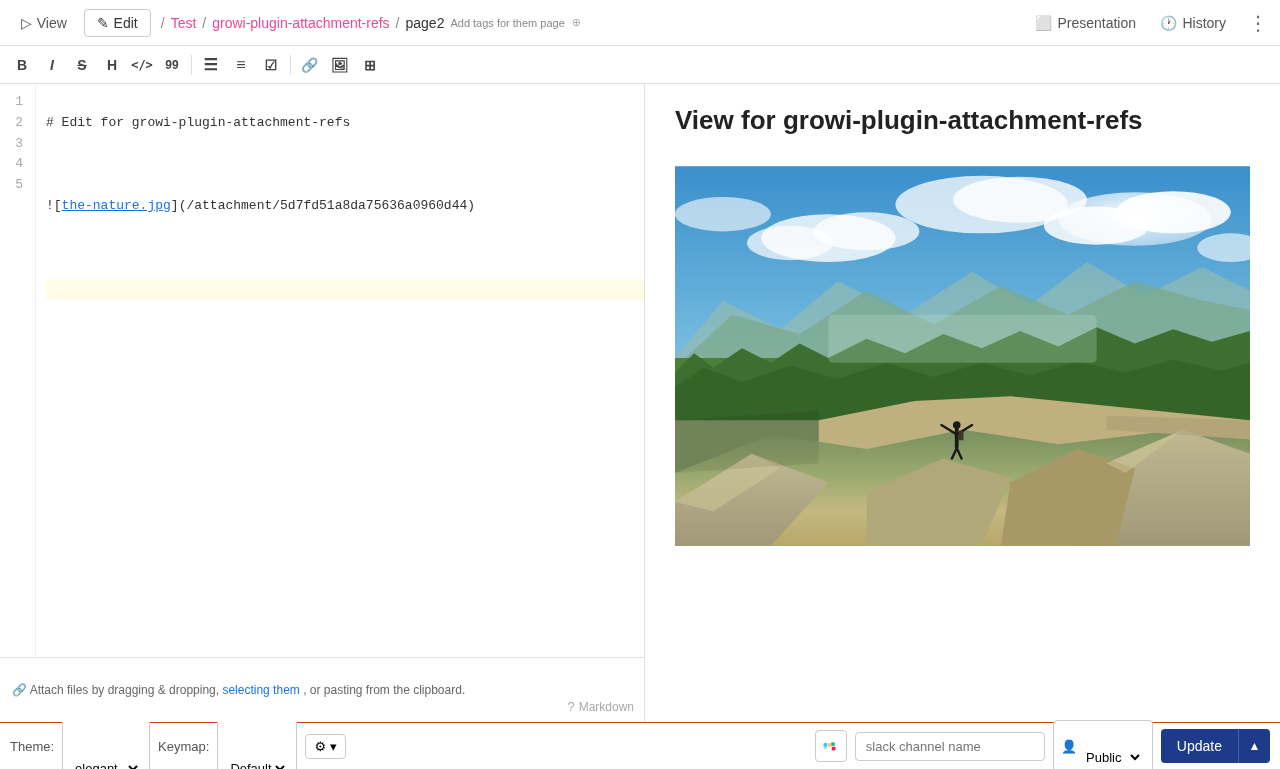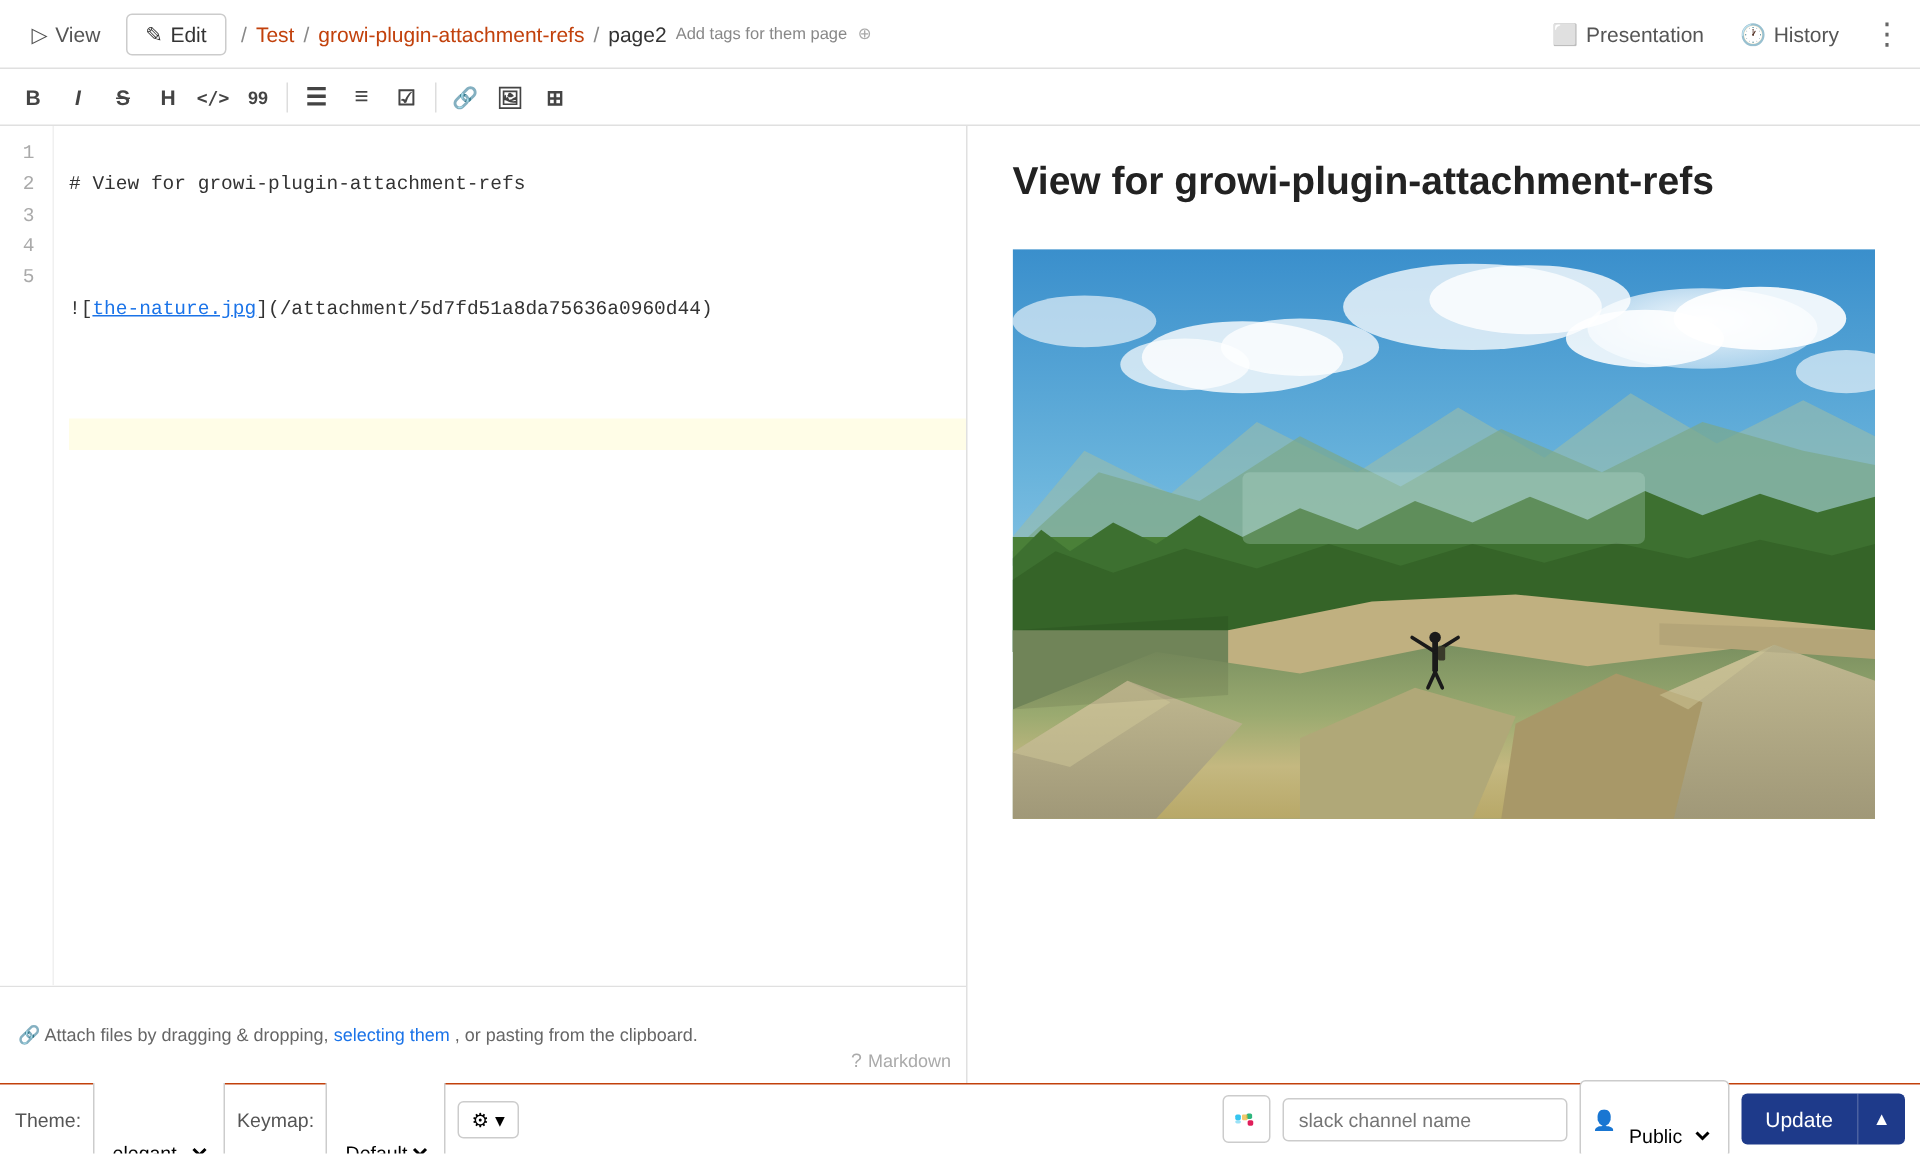--- a/index.html
+++ b/index.html
@@ -13,21 +13,21 @@
     .view-btn, .edit-btn {
       display: flex; align-items: center; gap: 5px; padding: 5px 12px;
       border-radius: 4px; font-size: 14px; cursor: pointer; border: 1px solid transparent;
     }
     .view-btn { background: #fff; color: #555; border-color: transparent; }
     .edit-btn { background: #fff; color: #333; border: 1px solid #ccc; }
     .breadcrumb {
       display: flex; align-items: center; font-size: 14px; color: #333; margin-left: 4px; flex: 1;
     }
     .breadcrumb span { color: #888; margin: 0 2px; }
-    .breadcrumb a { color: #c2410c; text-decoration: none; }
+    .breadcrumb a { color: #ec4899; text-decoration: none; }
     .breadcrumb .current { color: #333; font-weight: 500; }
     .add-tags { font-size: 11px; color: #999; margin-left: 8px; display: flex; align-items: center; gap: 3px; }
     .add-tags .plus { color: #aaa; }
     .top-right {
       display: flex; align-items: center; gap: 12px; margin-left: auto;
     }
     .top-right-btn {
       display: flex; align-items: center; gap: 5px; font-size: 14px; color: #555;
       cursor: pointer; padding: 4px 6px; border-radius: 3px;
     }
@@ -206,21 +206,21 @@
     <div class="editor-area">
       <div class="code-editor">
         <div class="line-numbers">
           <div>1</div>
           <div>2</div>
           <div>3</div>
           <div>4</div>
           <div>5</div>
         </div>
         <div class="code-content">
-<span style="display:block; line-height:1.6;"># View for growi-plugin-attachment-refs</span>
+<span style="display:block; line-height:1.6;"># Edit for growi-plugin-attachment-refs</span>
 <span style="display:block; line-height:1.6;">&nbsp;</span>
 <span style="display:block; line-height:1.6;">![<span class="code-link">the-nature.jpg</span>](/attachment/5d7fd51a8da75636a0960d44)</span>
 <span style="display:block; line-height:1.6;">&nbsp;</span>
 <span style="display:block; line-height:1.6; background:#fffde7;">&nbsp;</span>
         </div>
       </div>
     </div>
     <div class="md-hint">
       <span style="font-size:13px;">?</span>
       <span>Markdown</span>

